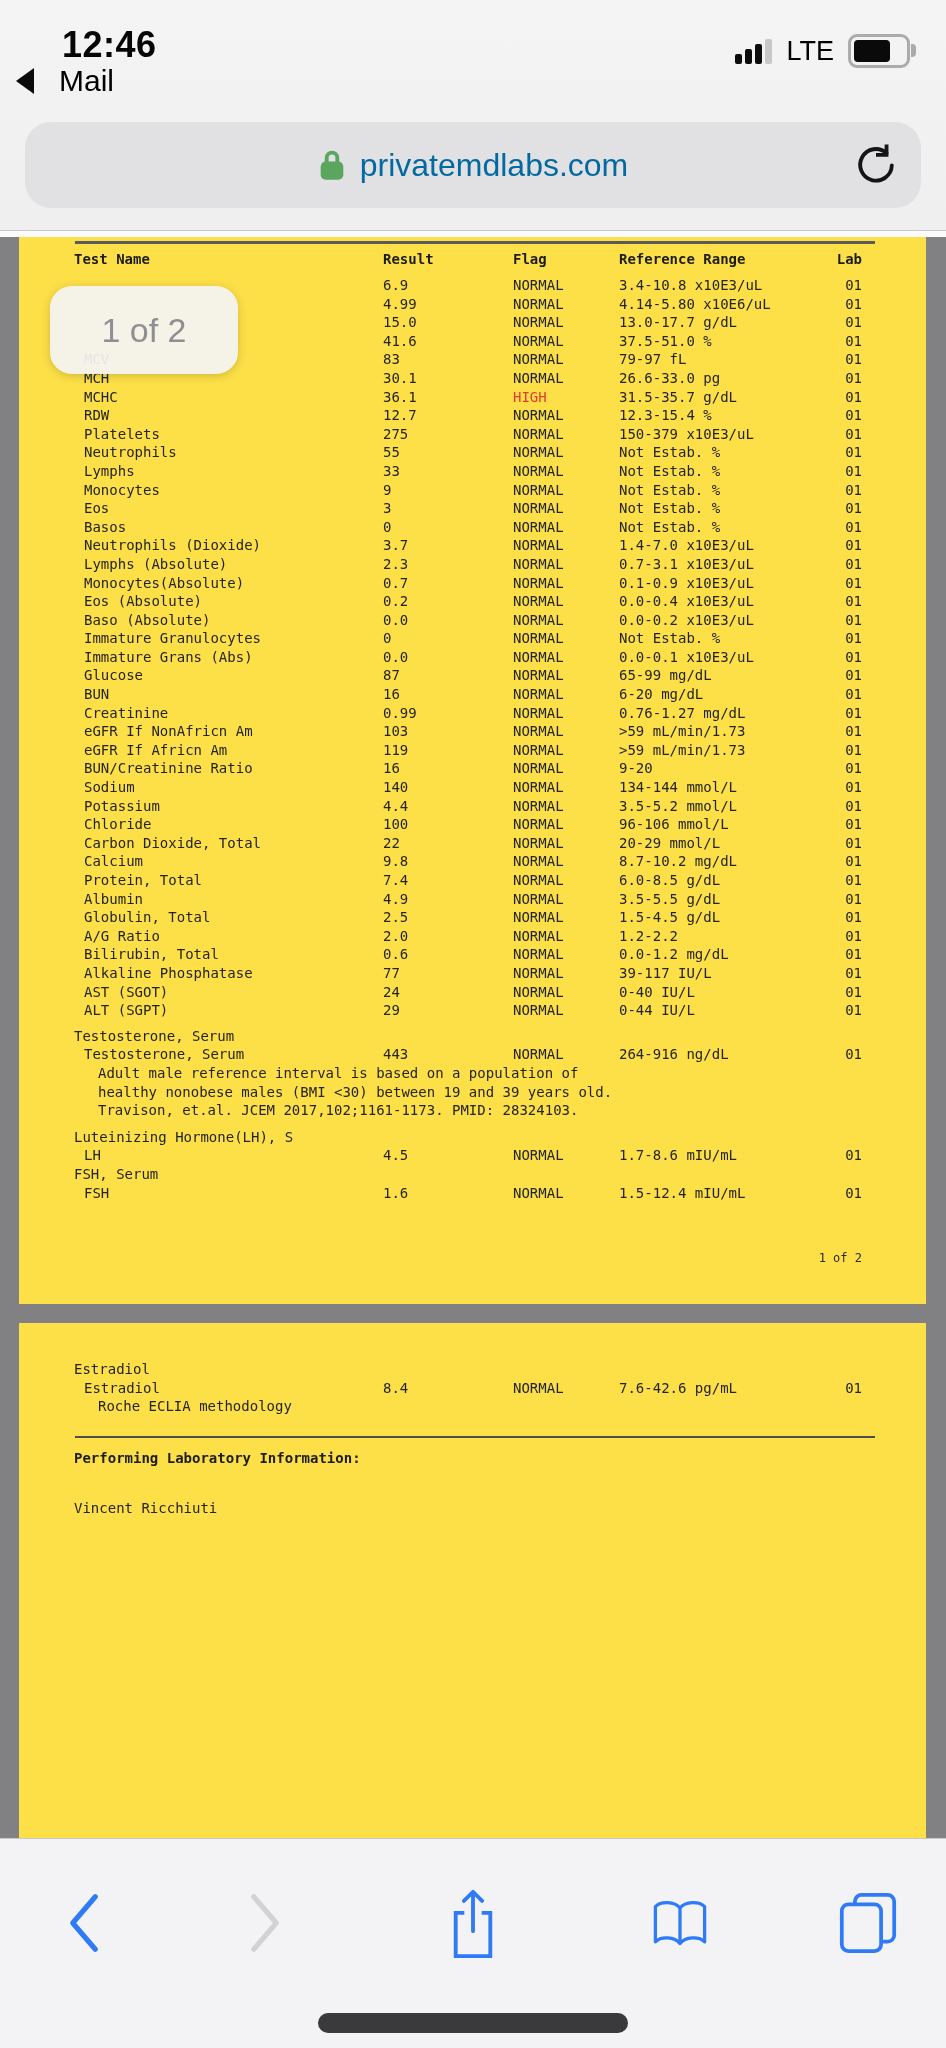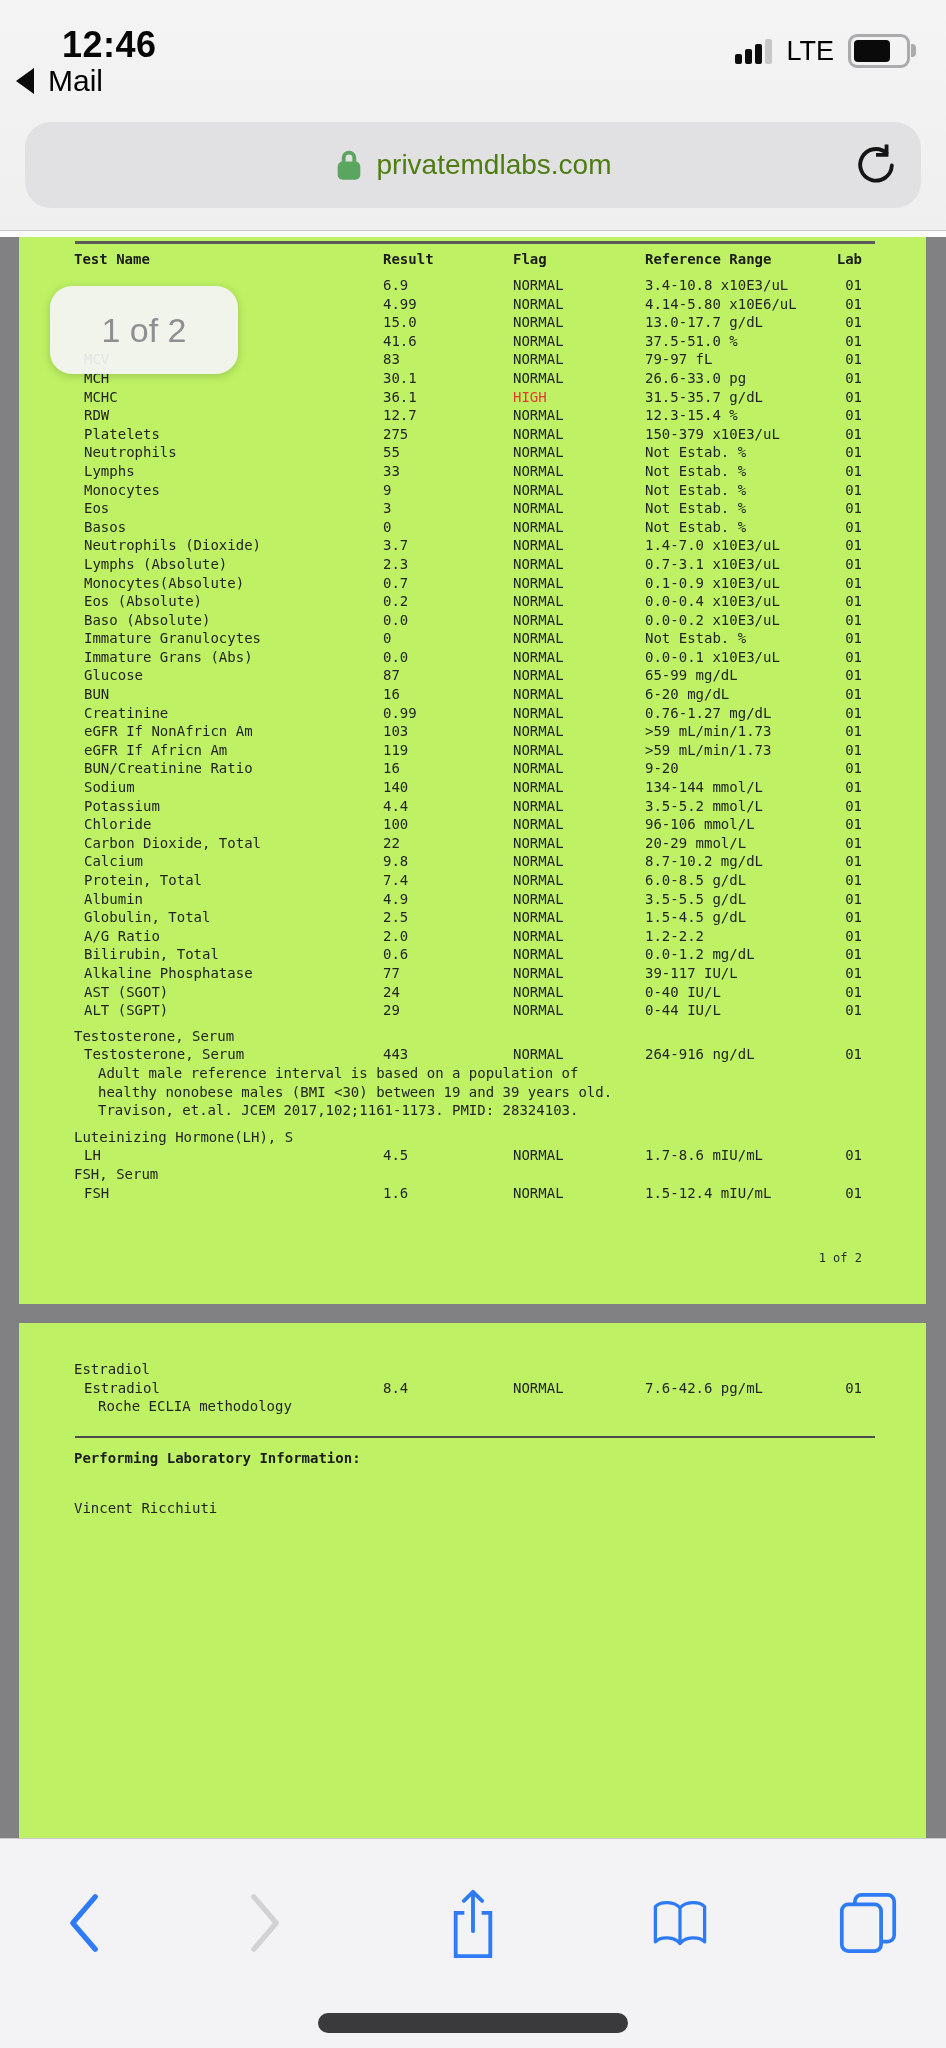--- a/index.html
+++ b/index.html
@@ -9,49 +9,49 @@
   .time{position:absolute;left:62px;top:24px;font-size:36px;font-weight:700;color:#060606;letter-spacing:.5px;}
   .status-right{position:absolute;right:30px;top:34px;height:34px;display:flex;align-items:center;gap:14px;}
   .sigbars{display:flex;align-items:flex-end;gap:3px;height:26px;}
   .sigbars i{display:block;width:7px;border-radius:2px;background:#0c0c0c;}
   .sigbars i.b1{height:10px}.sigbars i.b2{height:15px}.sigbars i.b3{height:20px}
   .sigbars i.b4{height:25px;background:#c7c7c9;}
   .lte{font-size:27px;font-weight:500;color:#000;}
   .bat{position:relative;width:56px;height:28px;border:3px solid #aaabad;border-radius:9px;margin-right:6px;}
   .bat-fill{position:absolute;left:3px;top:3px;bottom:3px;width:36px;background:#0a0a0a;border-radius:4px;}
   .bat-nub{position:absolute;right:-9px;top:7px;width:5px;height:13px;background:#aaabad;border-radius:0 4px 4px 0;}
-  .mail-back{position:absolute;left:16px;top:64px;display:flex;align-items:center;gap:14px;color:#000;cursor:pointer;}
+  .mail-back{position:absolute;left:16px;top:64px;display:flex;align-items:center;gap:25px;color:#000;cursor:pointer;}
   .mail-arrow{width:0;height:0;border-top:13px solid transparent;border-bottom:13px solid transparent;border-right:18px solid #0a0a0a;}
   .mail-label{font-size:30px;}
   .urlbar{position:absolute;left:25px;top:122px;width:896px;height:86px;border-radius:26px;background:#e1e1e3;display:flex;align-items:center;justify-content:center;gap:14px;}
-  .url-text{font-size:28px;color:#4d7c0f;}
+  .url-text{font-size:32px;color:#0369a1;}
   .reload{position:absolute;right:22px;top:20px;width:46px;height:46px;display:flex;align-items:center;justify-content:center;}
   
   .pdf-strip{position:absolute;left:0;top:231px;width:946px;height:6px;background:#fbfbfc;}
   .pdf-area{position:absolute;left:0;top:237px;width:946px;height:1601px;background:#818183;}
-  .page{position:absolute;left:19px;width:907px;background:#bef264;}
+  .page{position:absolute;left:19px;width:907px;background:#fde047;}
   #page1{top:0;height:1067px;}
   #page2{top:1086px;height:515px;}
   .toprule{position:absolute;left:56px;top:4px;width:800px;height:3px;background:#5a5a5a;}
   .theader{position:absolute;left:0;top:13px;width:100%;height:19px;font-weight:bold;}
   .theader span, .tline span{position:absolute;top:0;white-space:pre;font:14px/18.6px "DejaVu Sans Mono", monospace;color:#242424;}
   .theader span{font-weight:bold;color:#1c1c1c;}
   .theader .c-name{left:55px;}
   .lines{position:absolute;left:0;right:0;}
   #p1-lines{top:39px;}
   #p2-lines{top:37px;}
   .tline{position:relative;height:18.6px;}
   .spacer{position:relative;}
   .c-section{left:55px;font-weight:bold;color:#1c1c1c;}
   .c-name{left:65px;}
   .c-note{left:79px;}
   .c-result{left:364px;}
   .c-flag{left:494px;}
   .c-flag.hi{color:#e23b34;}
-  .c-ref{left:626px;}
+  .c-ref{left:600px;}
   .c-lab{left:790px;width:53px;text-align:right;}
   .p1-footer{position:absolute;left:770px;top:1014px;width:73px;text-align:right;font:12px "DejaVu Sans Mono", monospace;color:#2a2a2a;}
   .p2rule{position:absolute;left:56px;top:113px;width:800px;height:2px;background:#4c4c4c;}
   .p2head{position:absolute;left:55px;top:126px;font:bold 14px/19px "DejaVu Sans Mono", monospace;color:#1c1c1c;}
   .p2line{position:absolute;left:55px;font:14px/19px "DejaVu Sans Mono", monospace;color:#242424;white-space:pre;}
   #p2l1{top:157px;}
   #p2l2{top:176px;}
   
   .hud{position:absolute;left:50px;top:286px;width:188px;height:88px;border-radius:22px;
     background:rgba(244,244,245,0.92);box-shadow:0 2px 10px rgba(0,0,0,0.18);

